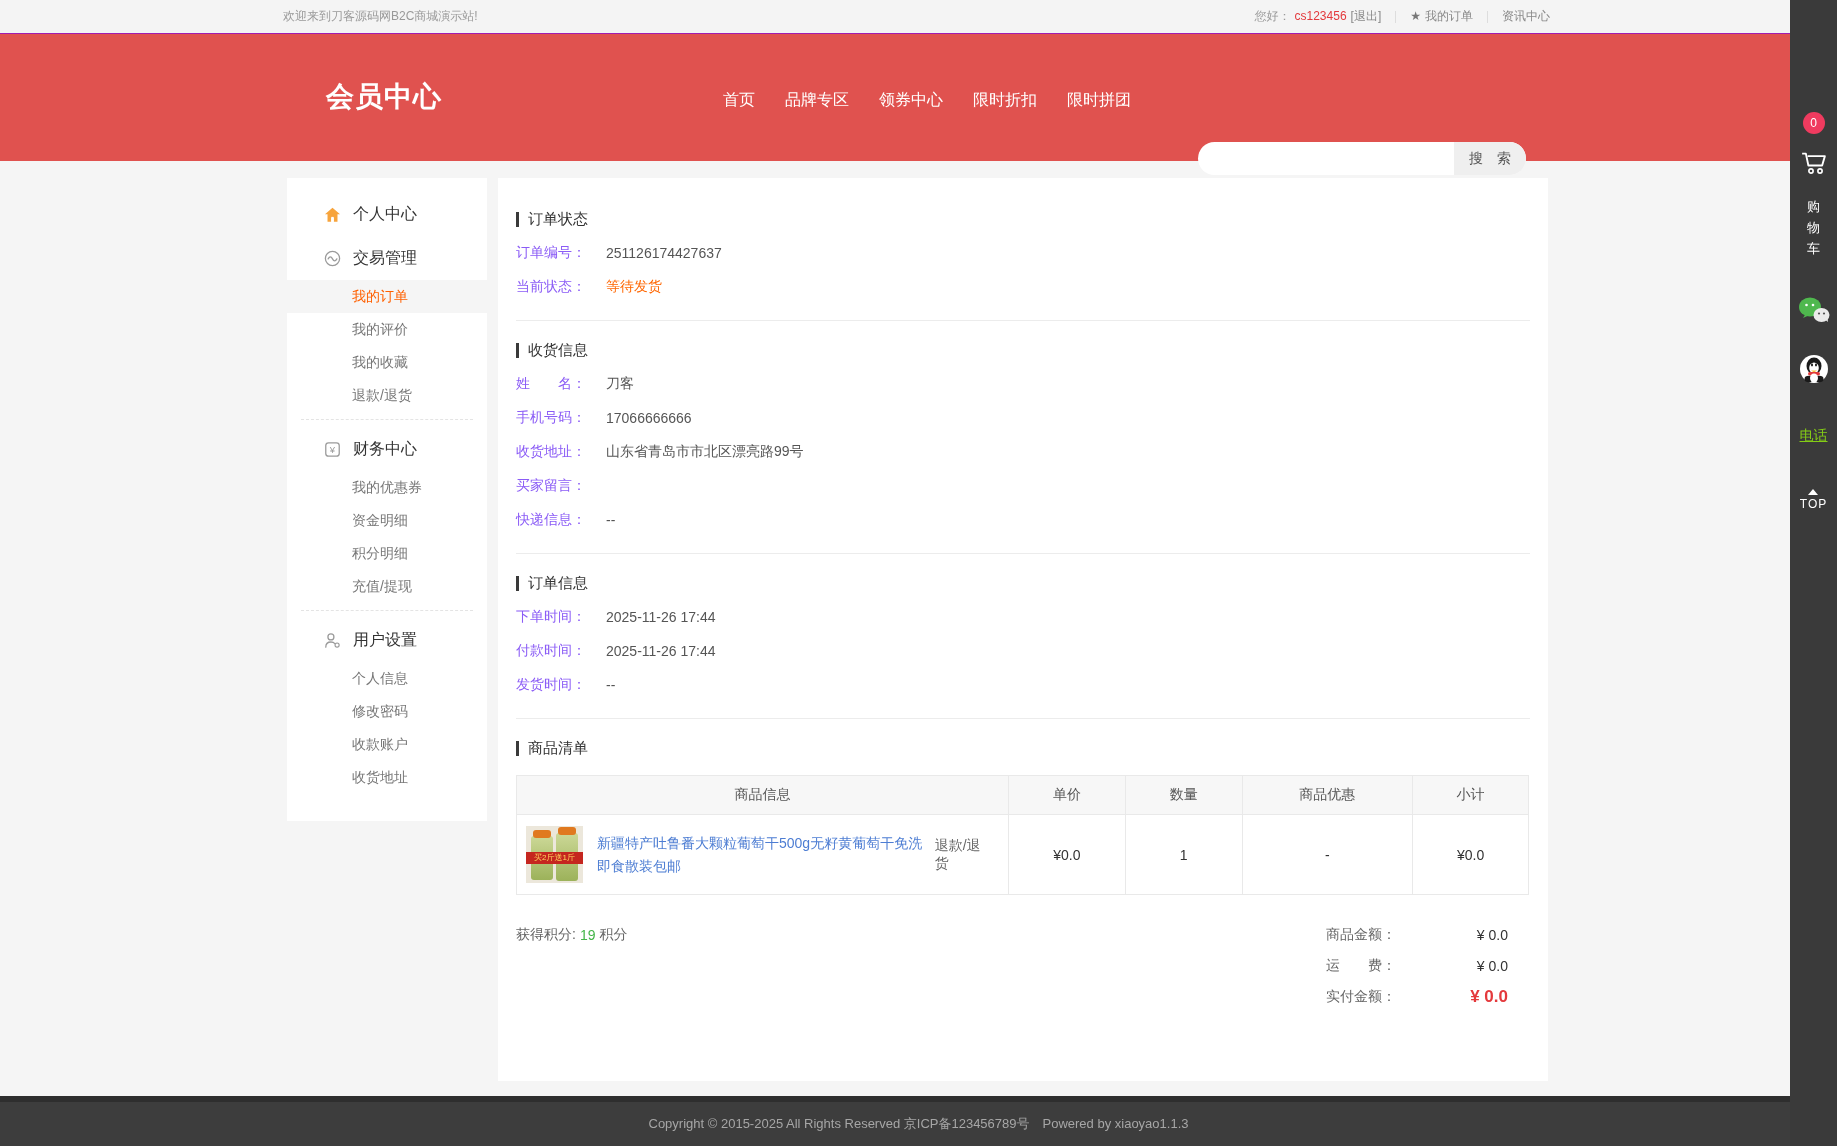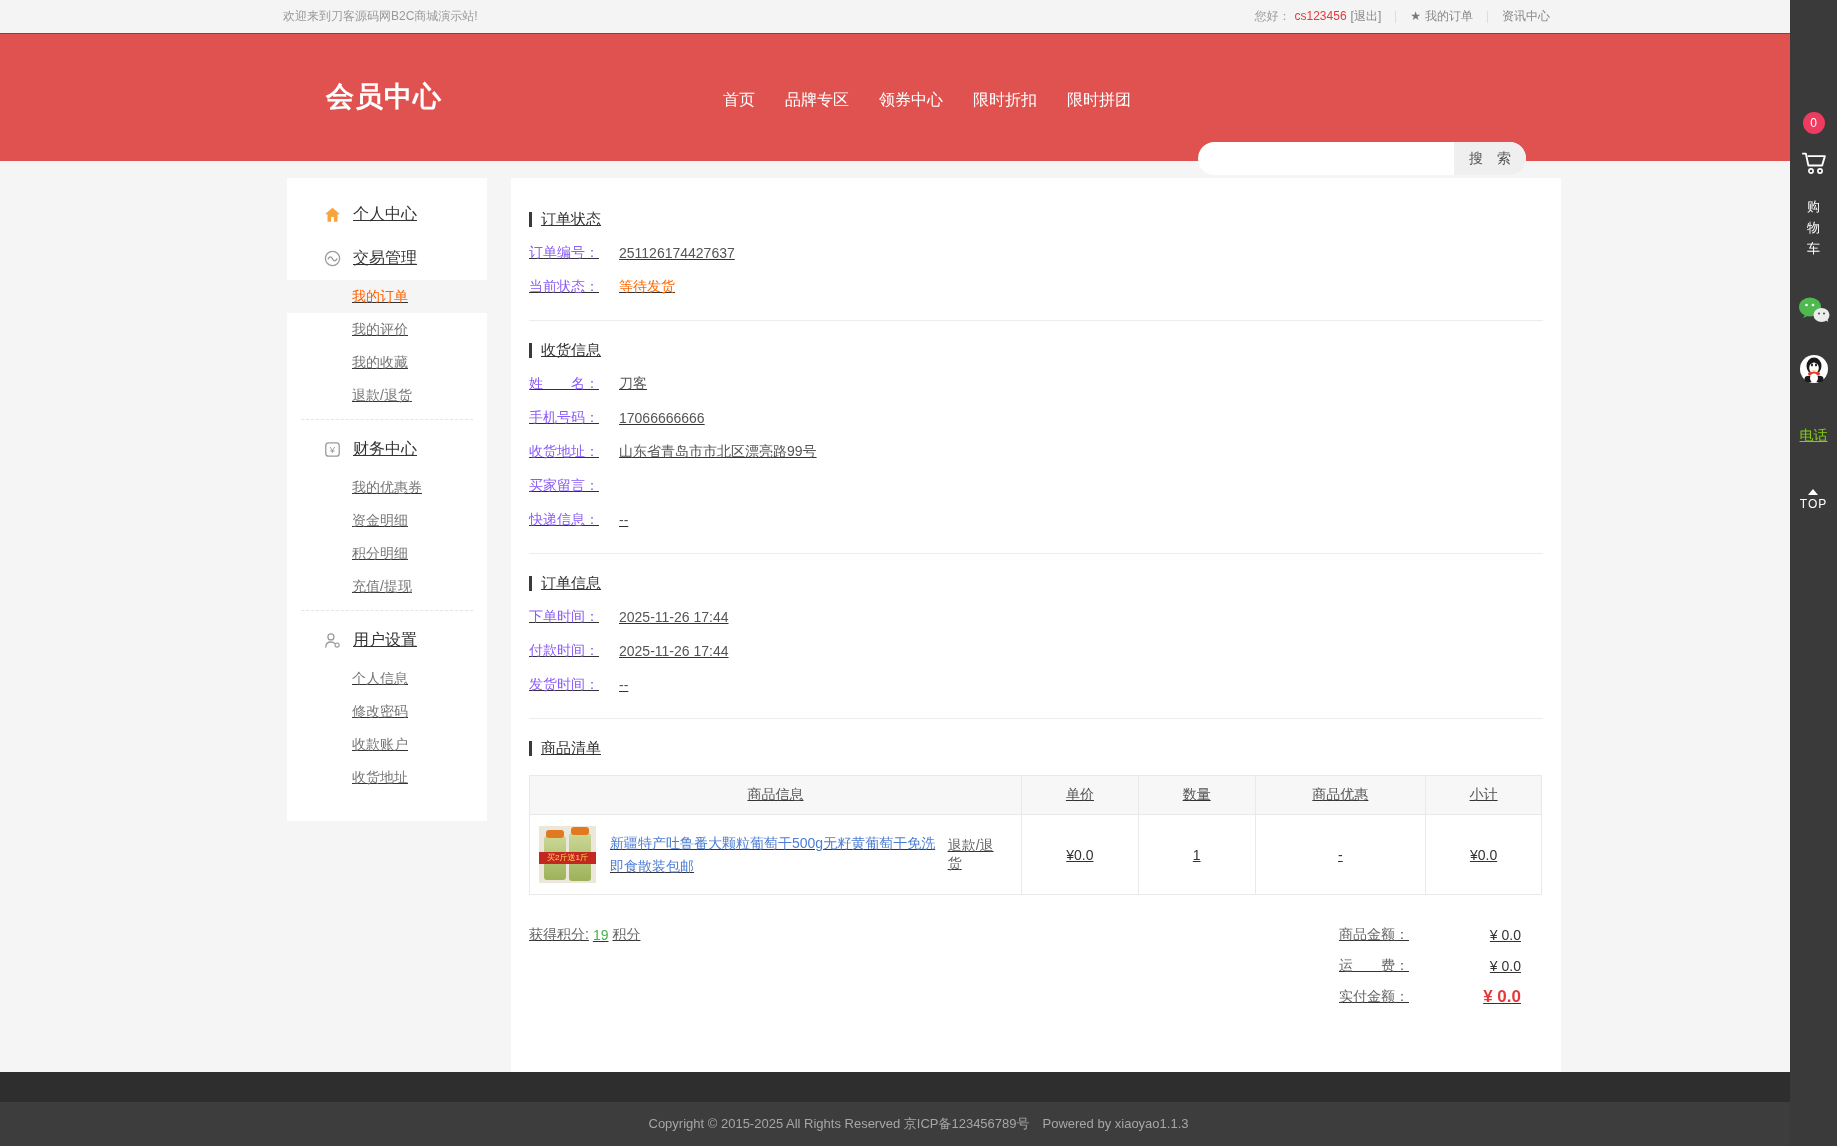--- a/index.html
+++ b/index.html
@@ -20,21 +20,21 @@
   
   .header { height:127px; background:#e0524f; position:relative; color:#fff; }
   .site-title { position:absolute; left:326px; top:44px; font-size:28px; font-weight:700; letter-spacing:1px; }
   .mainnav { position:absolute; left:723px; top:56px; display:flex; gap:30px; font-size:16px; }
   .mainnav span { cursor:pointer; }
   .searchbox { position:absolute; left:1198px; top:108px; width:328px; height:33px; background:#fff; border-radius:17px; display:flex; overflow:hidden; }
   .searchbox input { flex:1; border:0; outline:0; background:transparent; padding:0 16px; font-size:14px; color:#333; }
   .search-btn { width:72px; background:#efefef; color:#555; font-size:14px; display:flex; align-items:center; justify-content:center; cursor:pointer; letter-spacing:5px; padding-left:5px; }
 
   
-  .content { display:flex; gap:24px; padding:17px 0 0 287px;text-decoration:underline; }
+  .content { display:flex; gap:11px; padding:17px 0 0 287px; }
 
   .side-card { width:200px; height:643px; background:#fff; padding-top:14px; flex:none; }
   .group-title { display:flex; align-items:center; padding-left:36px; height:44px; font-size:16px; color:#333; }
   .group-title svg { margin-right:11px; }
   .side-item { height:33px; line-height:33px; padding-left:65px; font-size:14px; color:#777; cursor:pointer; }
   .side-item.active { background:#f5f5f5; color:#ff6000; }
   .side-divider { border-top:1px dashed #e4e4e4; margin:7px 14px; }
 
   .main-card { width:1050px; background:#fff; min-height:903px; padding:12px 18px 0 18px; }
   .section-title { display:flex; align-items:center; margin-top:18px; height:22px; }
@@ -66,21 +66,21 @@
   .summary { display:flex; justify-content:space-between; margin-top:24px; padding-right:22px; font-size:14px; }
   .points { color:#666; height:32px; display:flex; align-items:center; gap:4px; }
   .points .green { color:#44b549; }
   .totals { display:flex; flex-direction:column; }
   .tot-row { display:flex; justify-content:flex-end; align-items:center; height:31px; }
   .tot-row .tlbl { color:#666; }
   .tot-row .tval { width:112px; text-align:right; color:#333; }
   .tot-row.pay .tval { color:#e4393c; font-weight:bold; font-size:17px; }
 
   
-  .footer { position:absolute; left:0; right:0; bottom:0; height:74px; background:#2e2e2e; }
+  .footer { position:absolute; left:0; right:0; bottom:0; height:50px; background:#2e2e2e; }
   .footer-bar { position:absolute; left:0; right:0; bottom:0; height:44px; background:#3d3d3d; display:flex; align-items:center; justify-content:center; color:#a6a6a6; font-size:13px; }
 
   
   .floatbar { position:absolute; top:0; right:0; width:47px; height:1146px; background:#3a3a3a; display:flex; flex-direction:column; align-items:center; z-index:10; }
   .cart-badge { margin-top:112px; width:22px; height:22px; border-radius:50%; background:#ef3b5f; color:#fff; font-size:12px; display:flex; align-items:center; justify-content:center; }
   .cart-icon { margin-top:14px; cursor:pointer; }
   .cart-label { margin-top:18px; width:16px; font-size:13px; color:#fff; line-height:21px; word-break:break-all; text-align:center; cursor:pointer; }
   .fb-icon { cursor:pointer; }
   .wechat-icon { margin-top:36px; }
   .qq-icon { margin-top:28px; }

